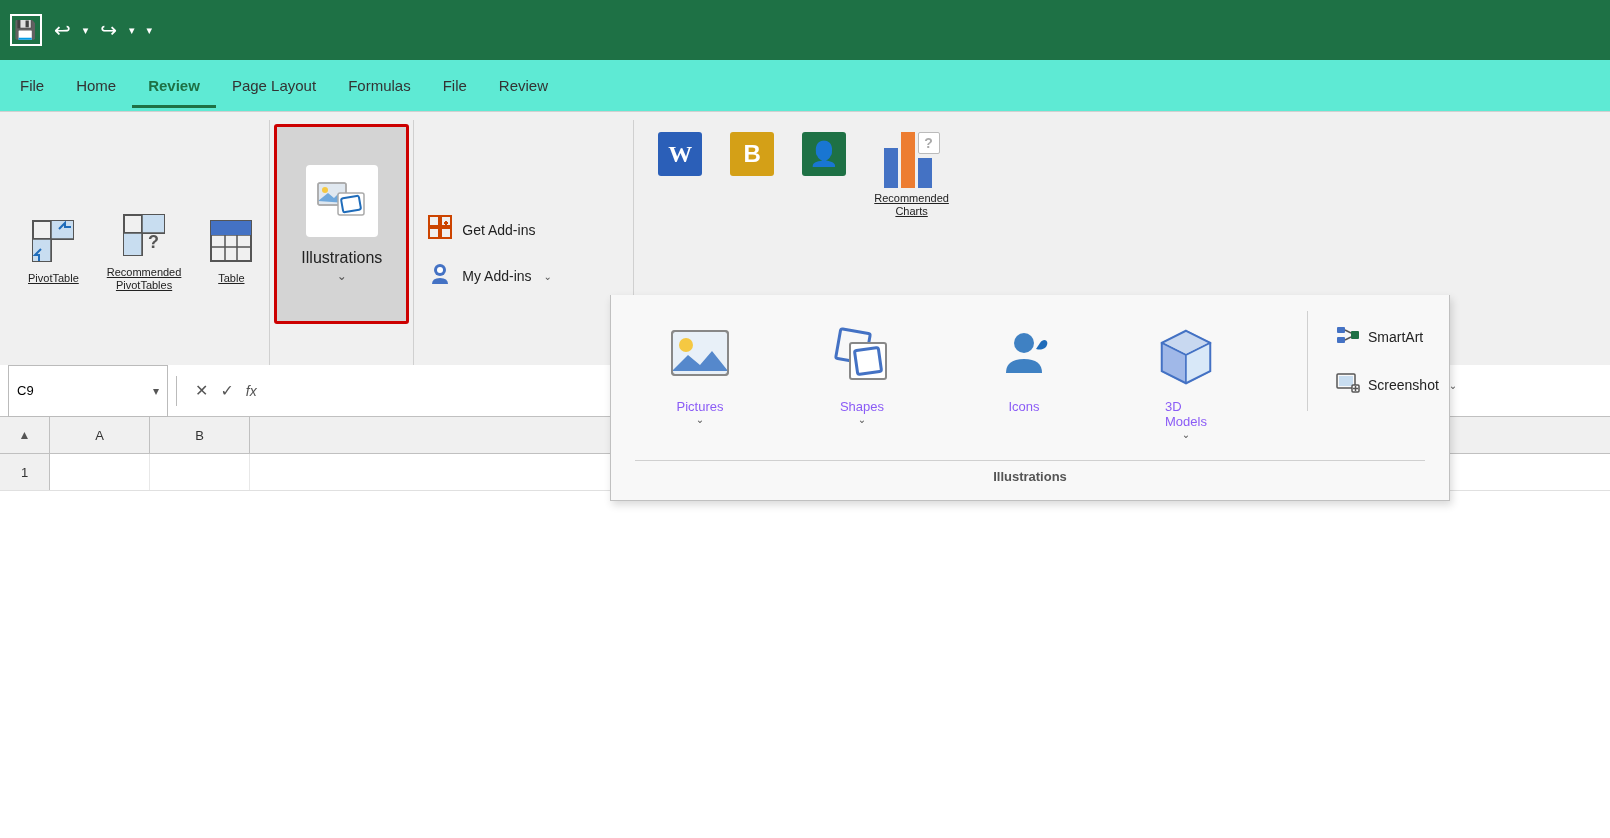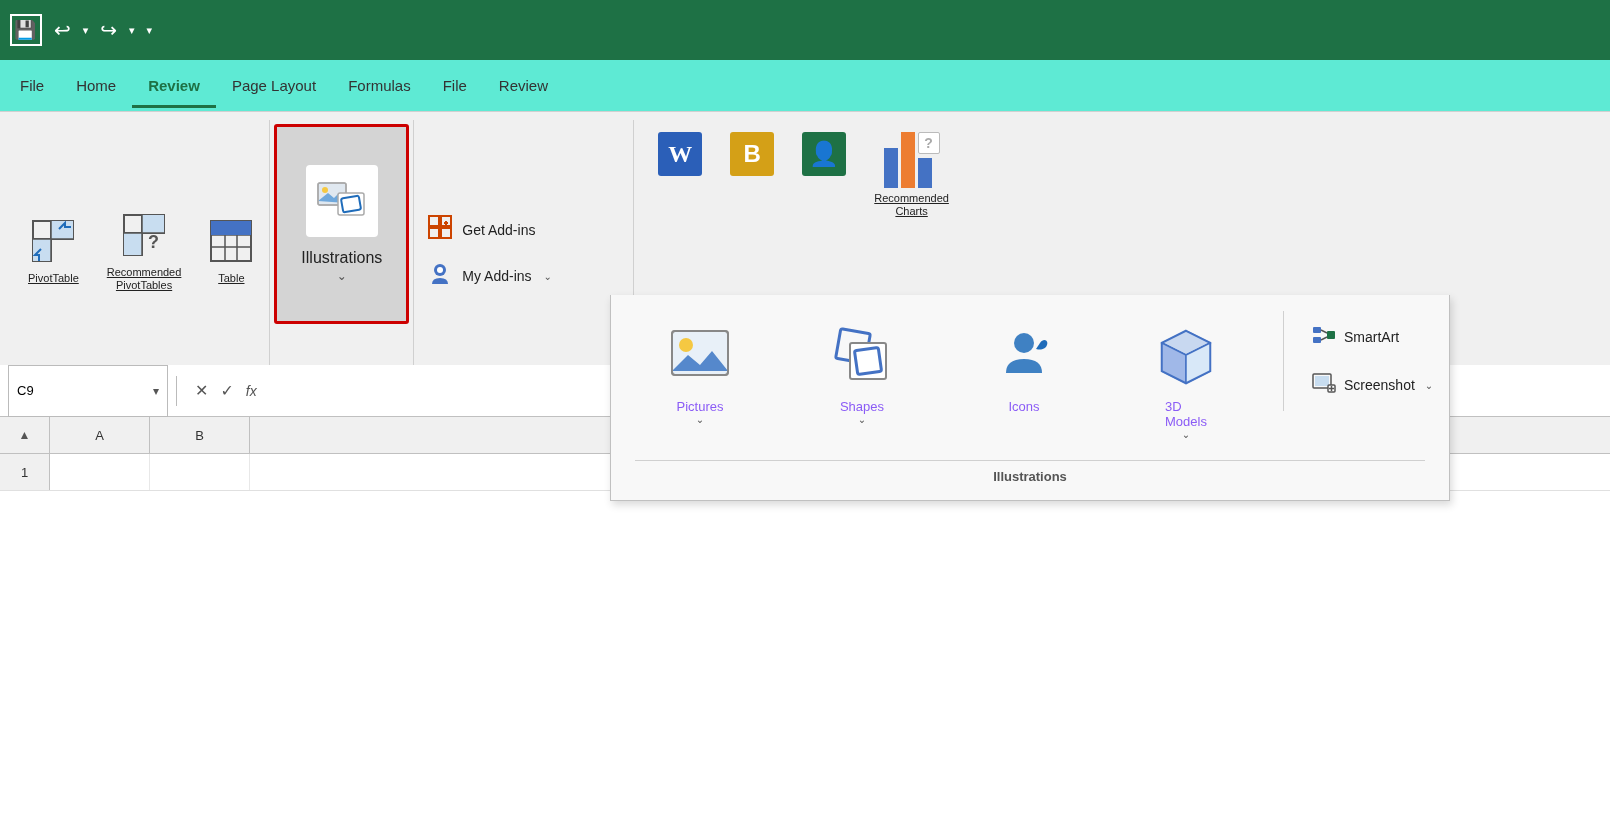--- a/index.html
+++ b/index.html
@@ -198,20 +198,21 @@
 
     
     .right-items {
       display: flex;
       flex-direction: column;
       gap: 12px;
       padding: 8px 0;
       border-left: 1px solid #d0d0d0;
       padding-left: 20px;
       min-width: 180px;
+      margin-left: 24px;
     }
     .right-item-row {
       display: flex;
       align-items: center;
       gap: 8px;
       cursor: pointer;
       padding: 4px 8px;
       border-radius: 3px;
     }
     .right-item-label { font-size: 14px; color: #222; }

